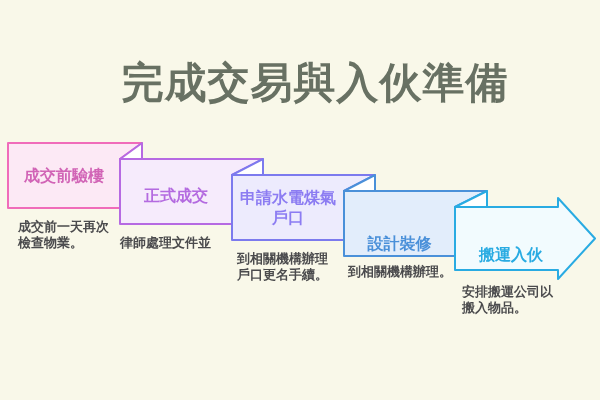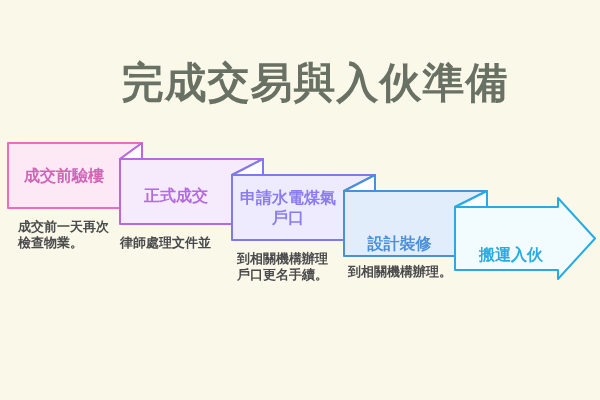--- a/index.html
+++ b/index.html
@@ -120,14 +120,18 @@
   <div class="step-desc" style="left:120px; top:235px;">
     <span class="line">律師處理文件並</span>
   </div>
   <div class="step-desc" style="left:237px; top:251px;">
     <span class="line">到相關機構辦理</span>
     <span class="line">戶口更名手續。</span>
   </div>
   <div class="step-desc" style="left:348px; top:264px;">
     <span class="line">到相關機構辦理。</span>
   </div>
+  <div class="step-desc" style="left:462px; top:284px;">
+    <span class="line">安排搬運公司以</span>
+    <span class="line">搬入物品。</span>
+  </div>
 
 </div>
 
 </body></html>

